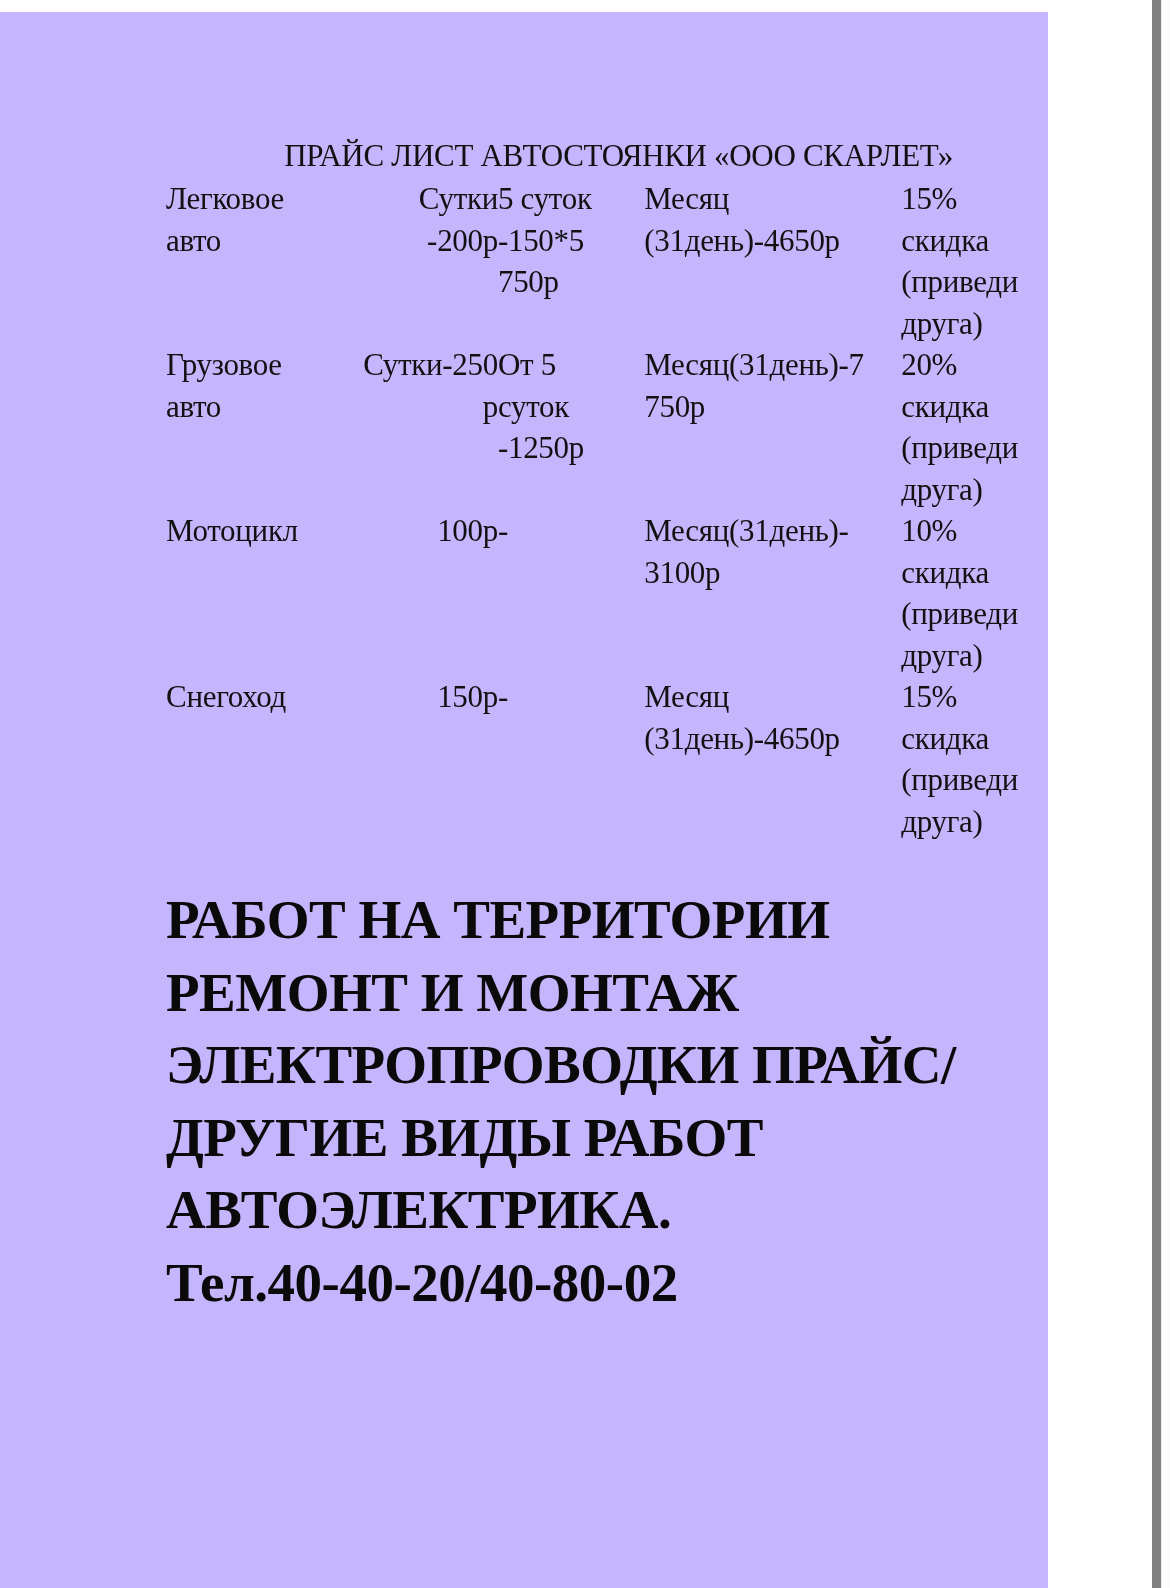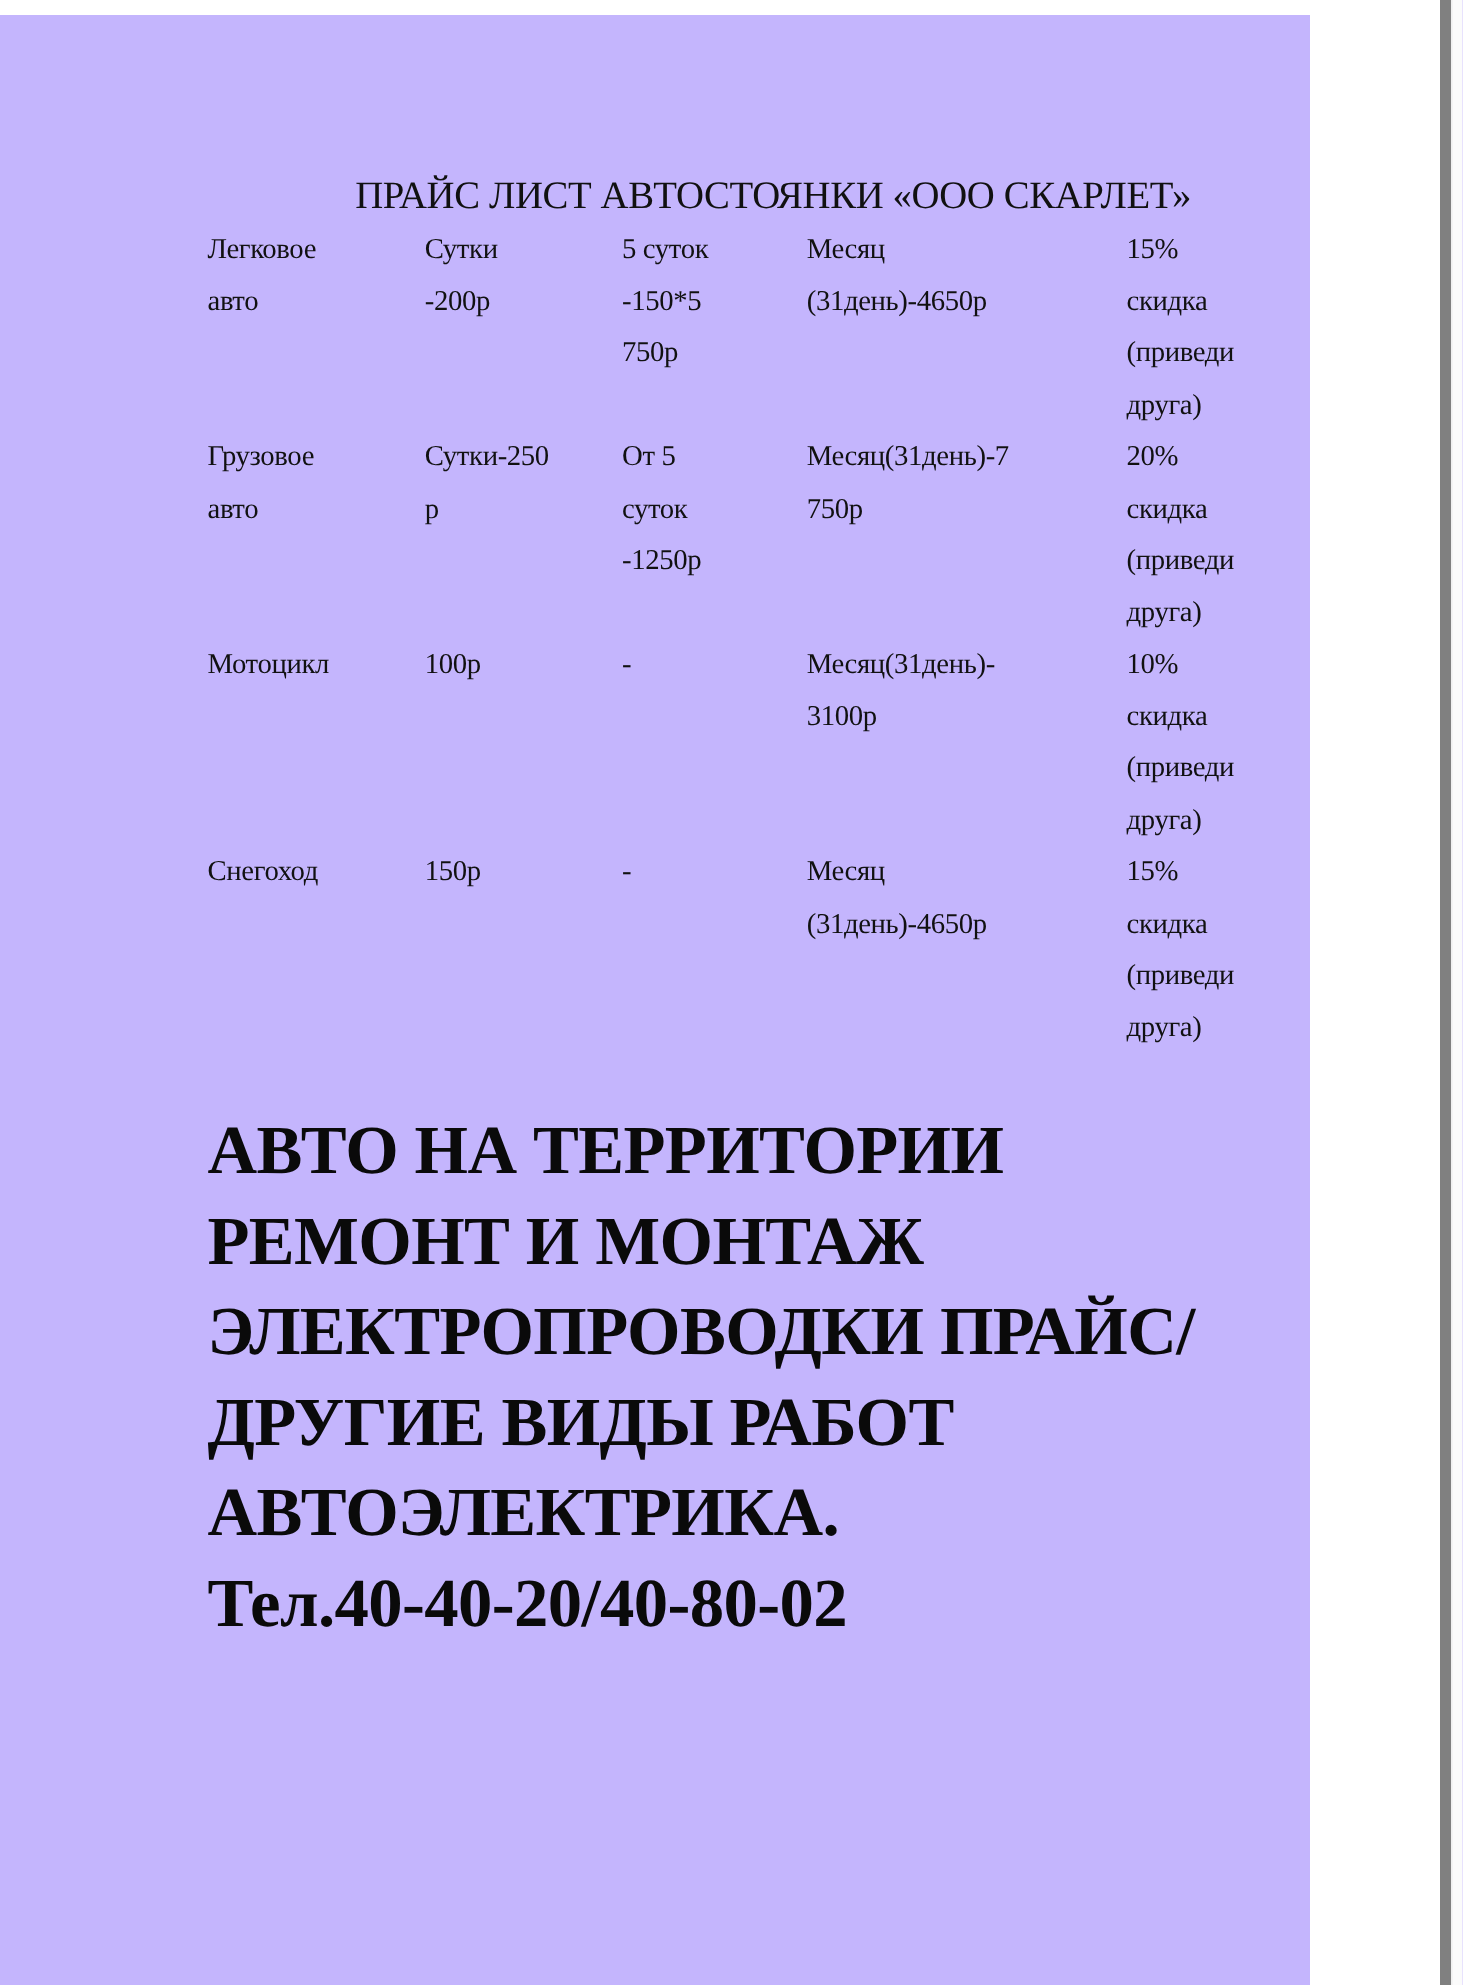--- a/index.html
+++ b/index.html
@@ -10,24 +10,24 @@
   .page { position: absolute; left: 0; top: 12px; width: 1048px; height: 1588px; background: #c4b5fd; }
   .edge-bar { position: absolute; left: 1152px; top: 0; width: 9px; height: 1588px; background: #808080; }
   .edge-right { position: absolute; left: 1161px; top: 0; width: 9px; height: 1588px; background: #fbfbfb; border-left: 1px solid #eee; box-sizing: border-box; }
 
   .title {
     position: absolute; left: 166px; top: 122px; width: 905px; text-align: center;
     font-size: 31px; letter-spacing: -0.3px; line-height: 44px;
   }
   .price-table { position: absolute; left: 166px; top: 166px; border-collapse: collapse; }
   .price-table td {
-    vertical-align: top; padding: 0; font-size: 23px; line-height: 41.5px; letter-spacing: -0.3px;
+    vertical-align: top; padding: 0; font-size: 31px; line-height: 41.5px; letter-spacing: -0.3px;
   }
   .price-table tr td { padding-bottom: 0; }
-  .c0 { width: 178px; } .c1 { width: 161px; } .c2 { width: 152px; font-family: Liberation Serif, serif; } .c3 { width: 261px; } .c4 { width: 150px; }
+  .c0 { width: 178px; } .c1 { width: 161px; text-align: right; } .c2 { width: 152px; font-family: Liberation Serif, serif; } .c3 { width: 261px; } .c4 { width: 150px; }
   .cell-line { display: block; white-space: nowrap; }
 
   .services {
     position: absolute; left: 166px; top: 872px; width: 900px;
     font-weight: bold; font-size: 55px; line-height: 72.5px; letter-spacing: -0.5px;
     color: #0a0a0a;
   }
   .services .line { display: block; white-space: nowrap; }
 </style>
 </head>
@@ -127,21 +127,21 @@
             <span class="cell-line">15%</span>
             <span class="cell-line">скидка</span>
             <span class="cell-line">(приведи</span>
             <span class="cell-line">друга)</span>
           </td>
         </tr>
       </tbody>
   </table>
 
   <div class="services" id="services">
-      <span class="line">АВТО НА ТЕРРИТОРИИ</span>
+      <span class="line">РАБОТ НА ТЕРРИТОРИИ</span>
       <span class="line">РЕМОНТ И МОНТАЖ</span>
       <span class="line">ЭЛЕКТРОПРОВОДКИ ПРАЙС/</span>
       <span class="line">ДРУГИЕ ВИДЫ РАБОТ</span>
       <span class="line">АВТОЭЛЕКТРИКА.</span>
       <span class="line">Тел.40-40-20/40-80-02</span>
     </div>
 </div>
 
 <div class="edge-bar"></div>
 <div class="edge-right"></div>

